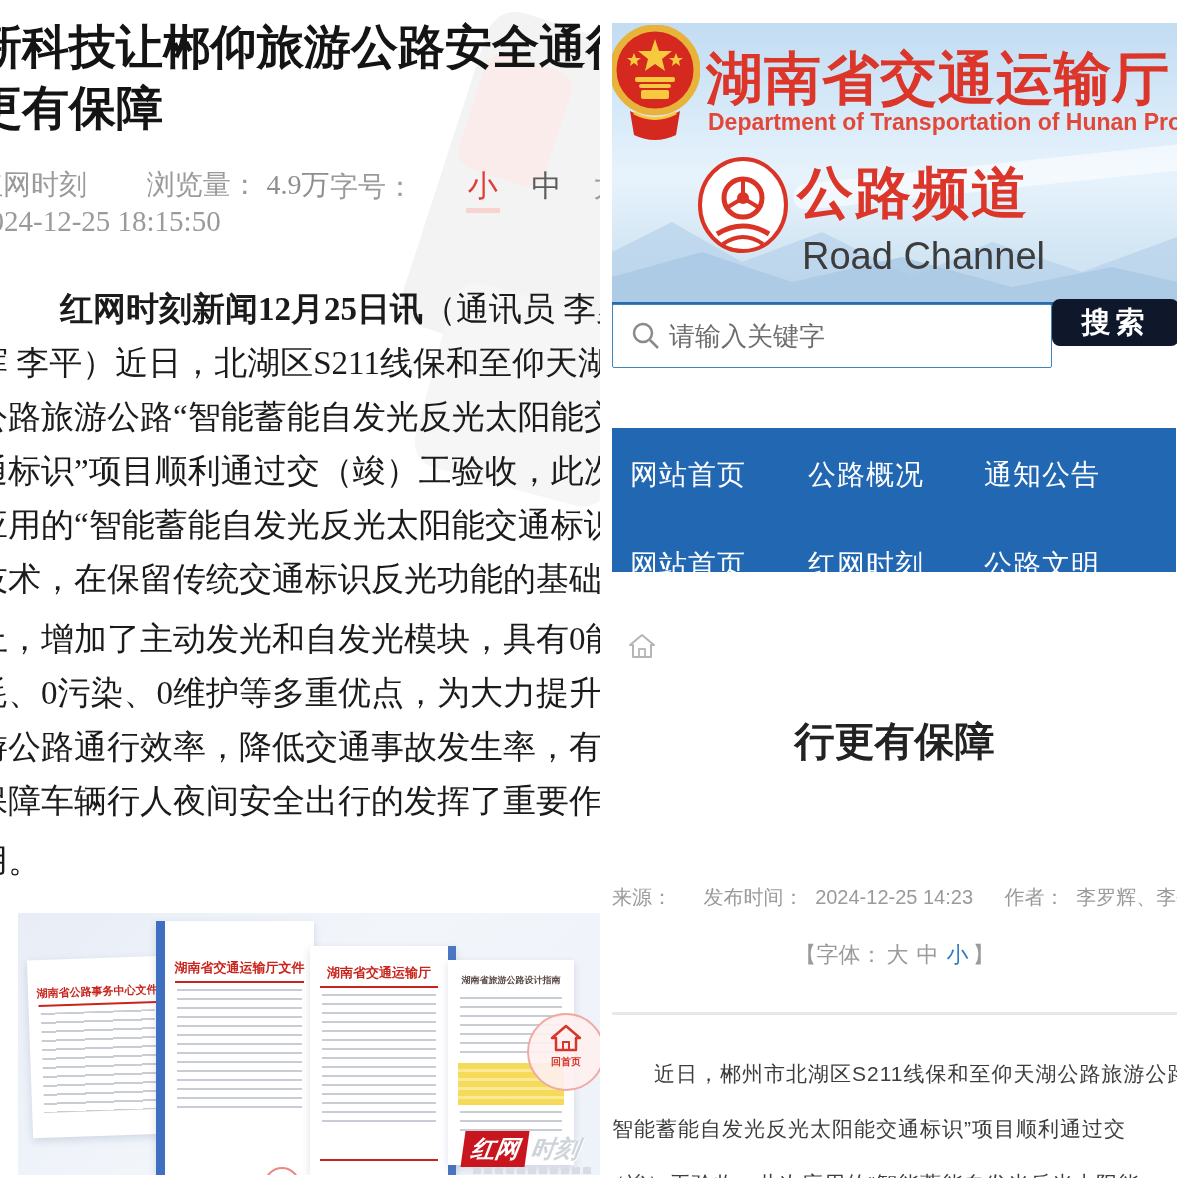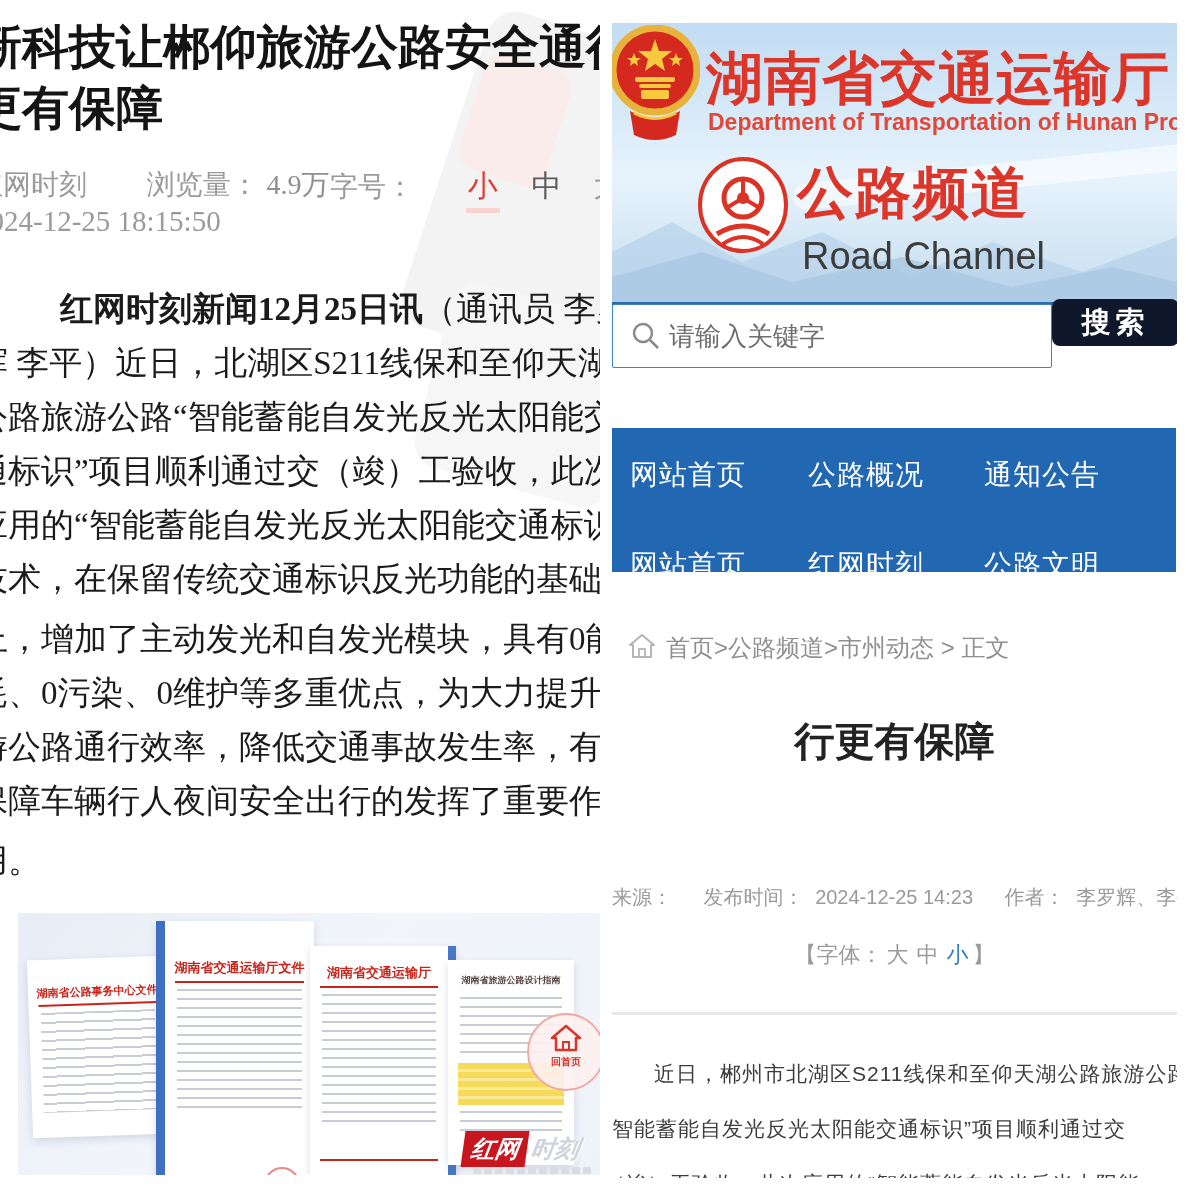--- a/index.html
+++ b/index.html
@@ -253,21 +253,21 @@
       <span class="nav-item nav-r1 nav-c3">通知公告</span>
       <span class="nav-item nav-r2 nav-c1">网站首页</span>
       <span class="nav-item nav-r2 nav-c2">红网时刻</span>
       <span class="nav-item nav-r2 nav-c3">公路文明</span>
     </div>
 
     <div class="rp-breadcrumb">
       <svg width="28" height="28" viewBox="0 0 28 28">
         <path d="M14 3 L26 13 L23 13 L23 25 L5 25 L5 13 L2 13 Z" fill="none" stroke="#b5b5b5" stroke-width="2" stroke-linejoin="round"></path>
         <rect x="11" y="17" width="6" height="8" fill="none" stroke="#b5b5b5" stroke-width="1.8"></rect>
-      </svg><span>首页&gt;公路频道&gt;市州动态 &gt; 正文</span>
+      </svg>
     </div>
 
     <div class="rp-art-title">
       <div>行更有保障</div>
     </div>
 
     <div class="rp-meta">
       <span class="gap">来源：</span>
       <span>发布时间：</span>
       <span class="gap">2024-12-25 14:23</span>

